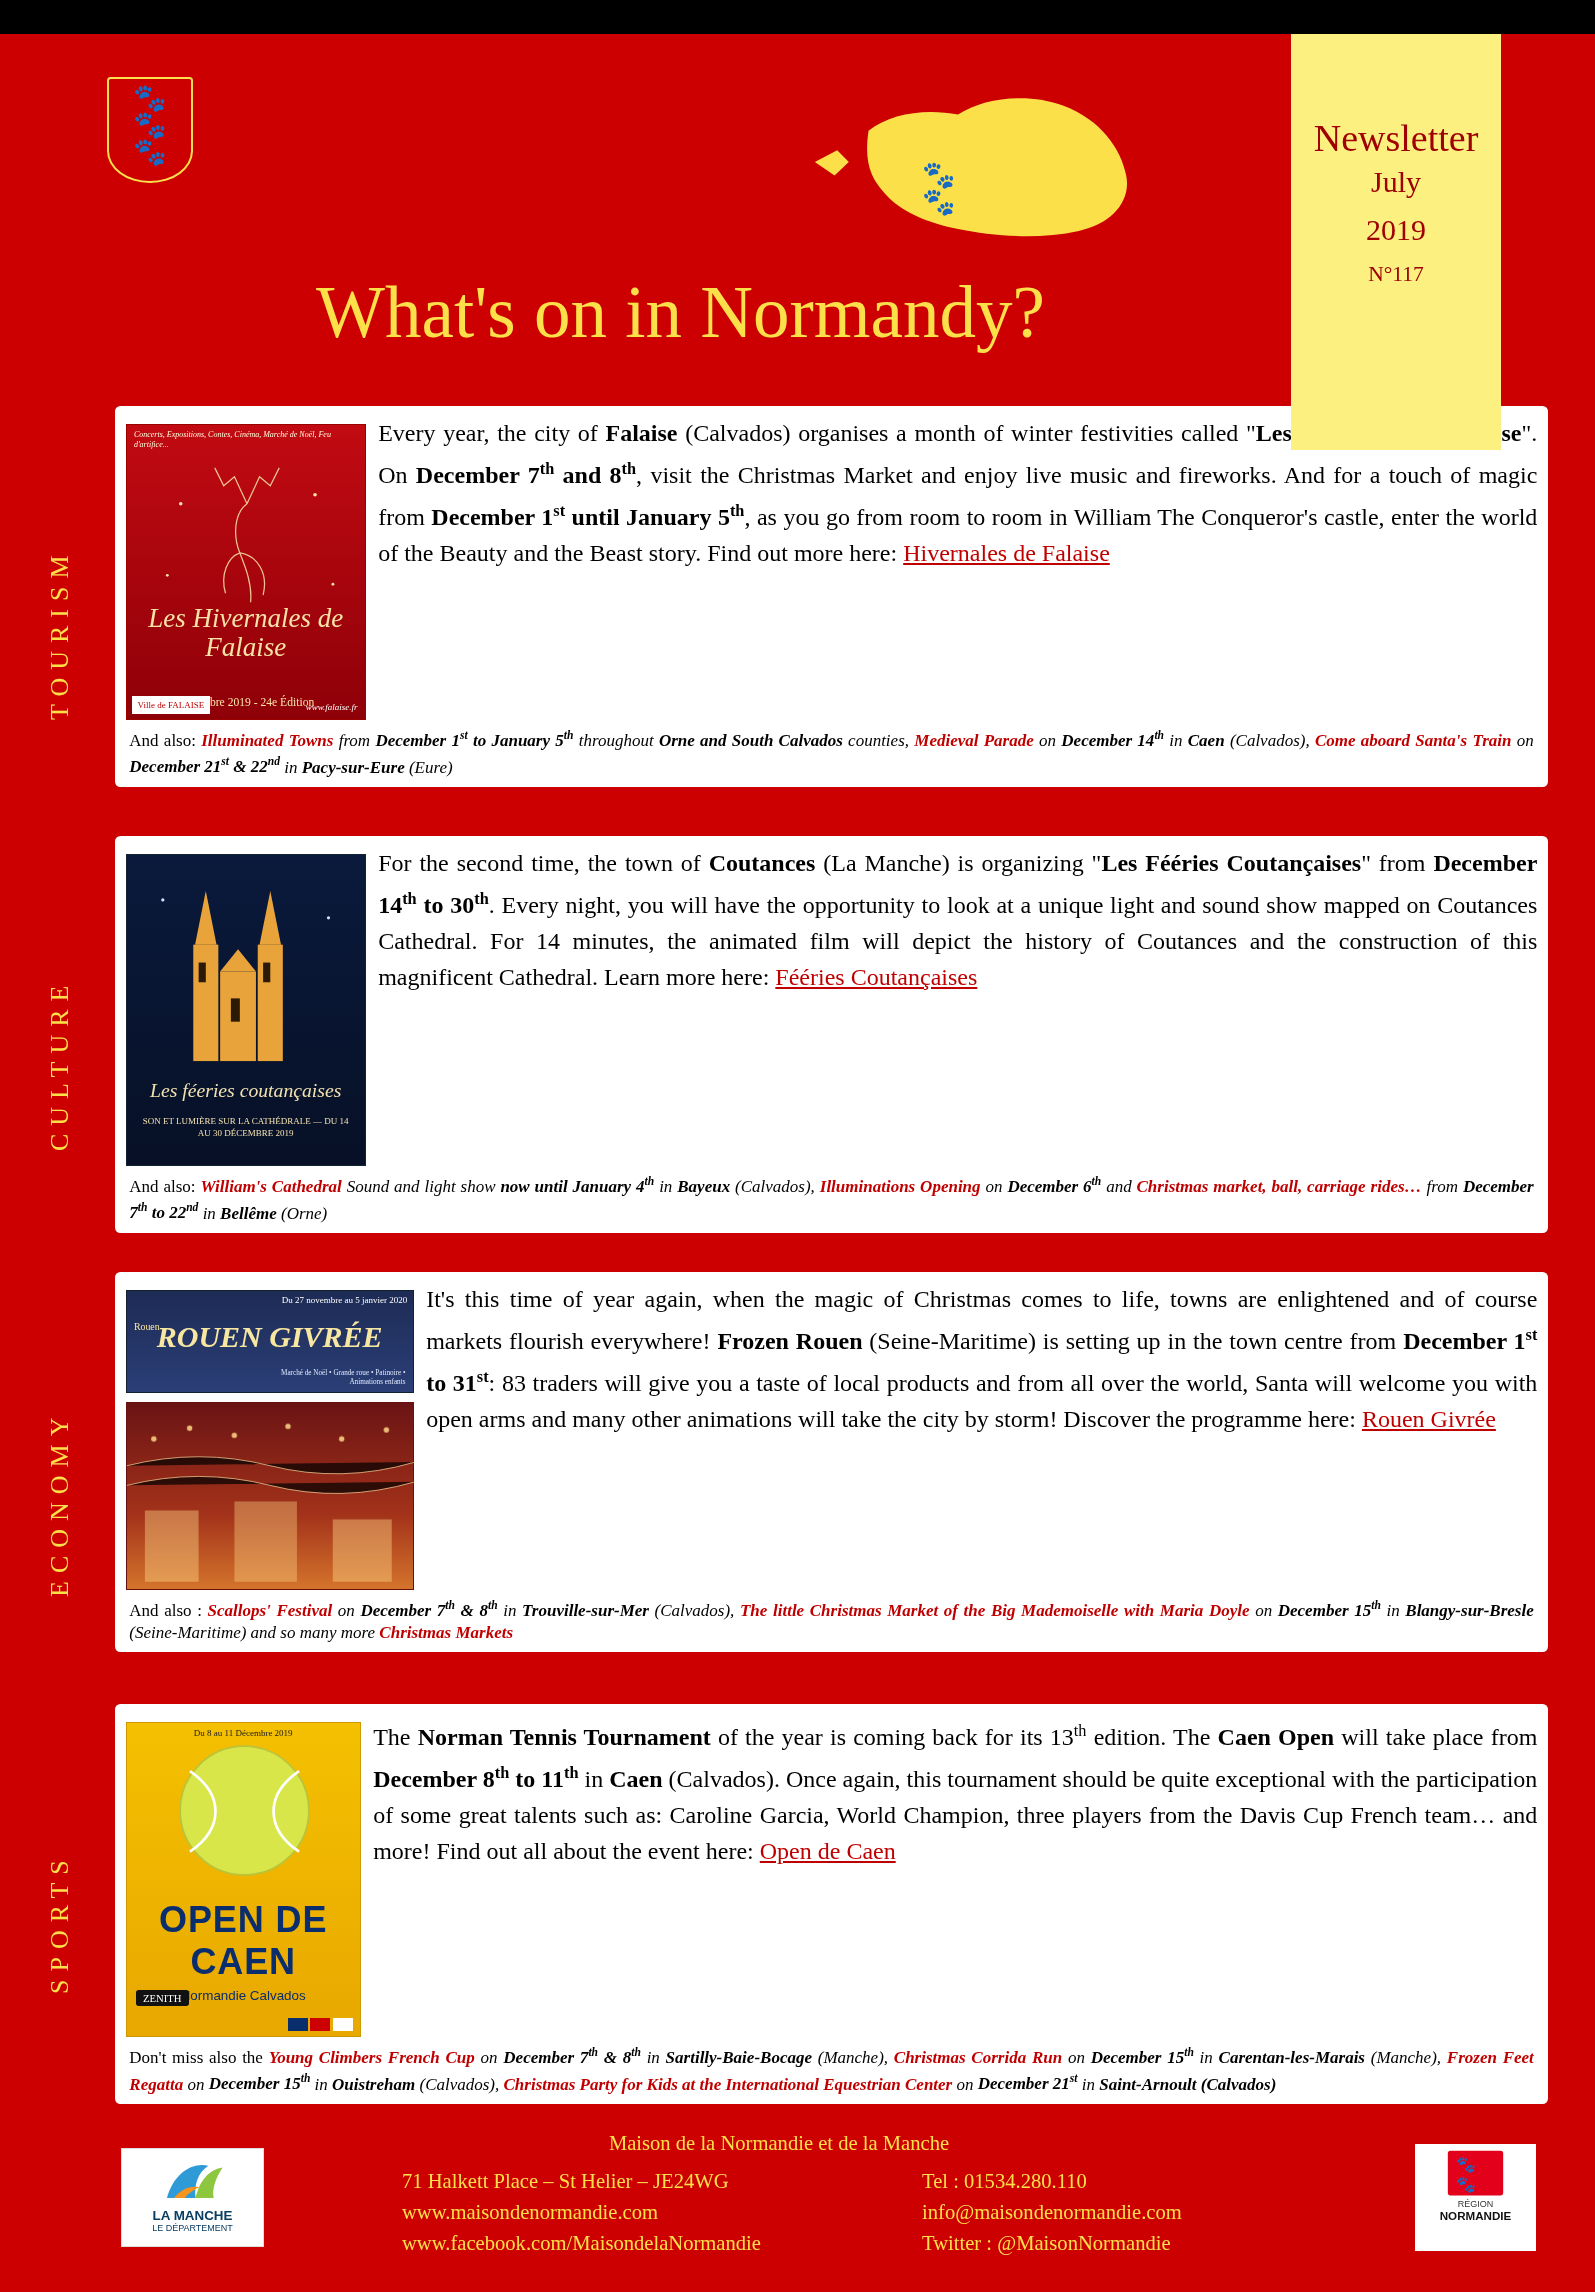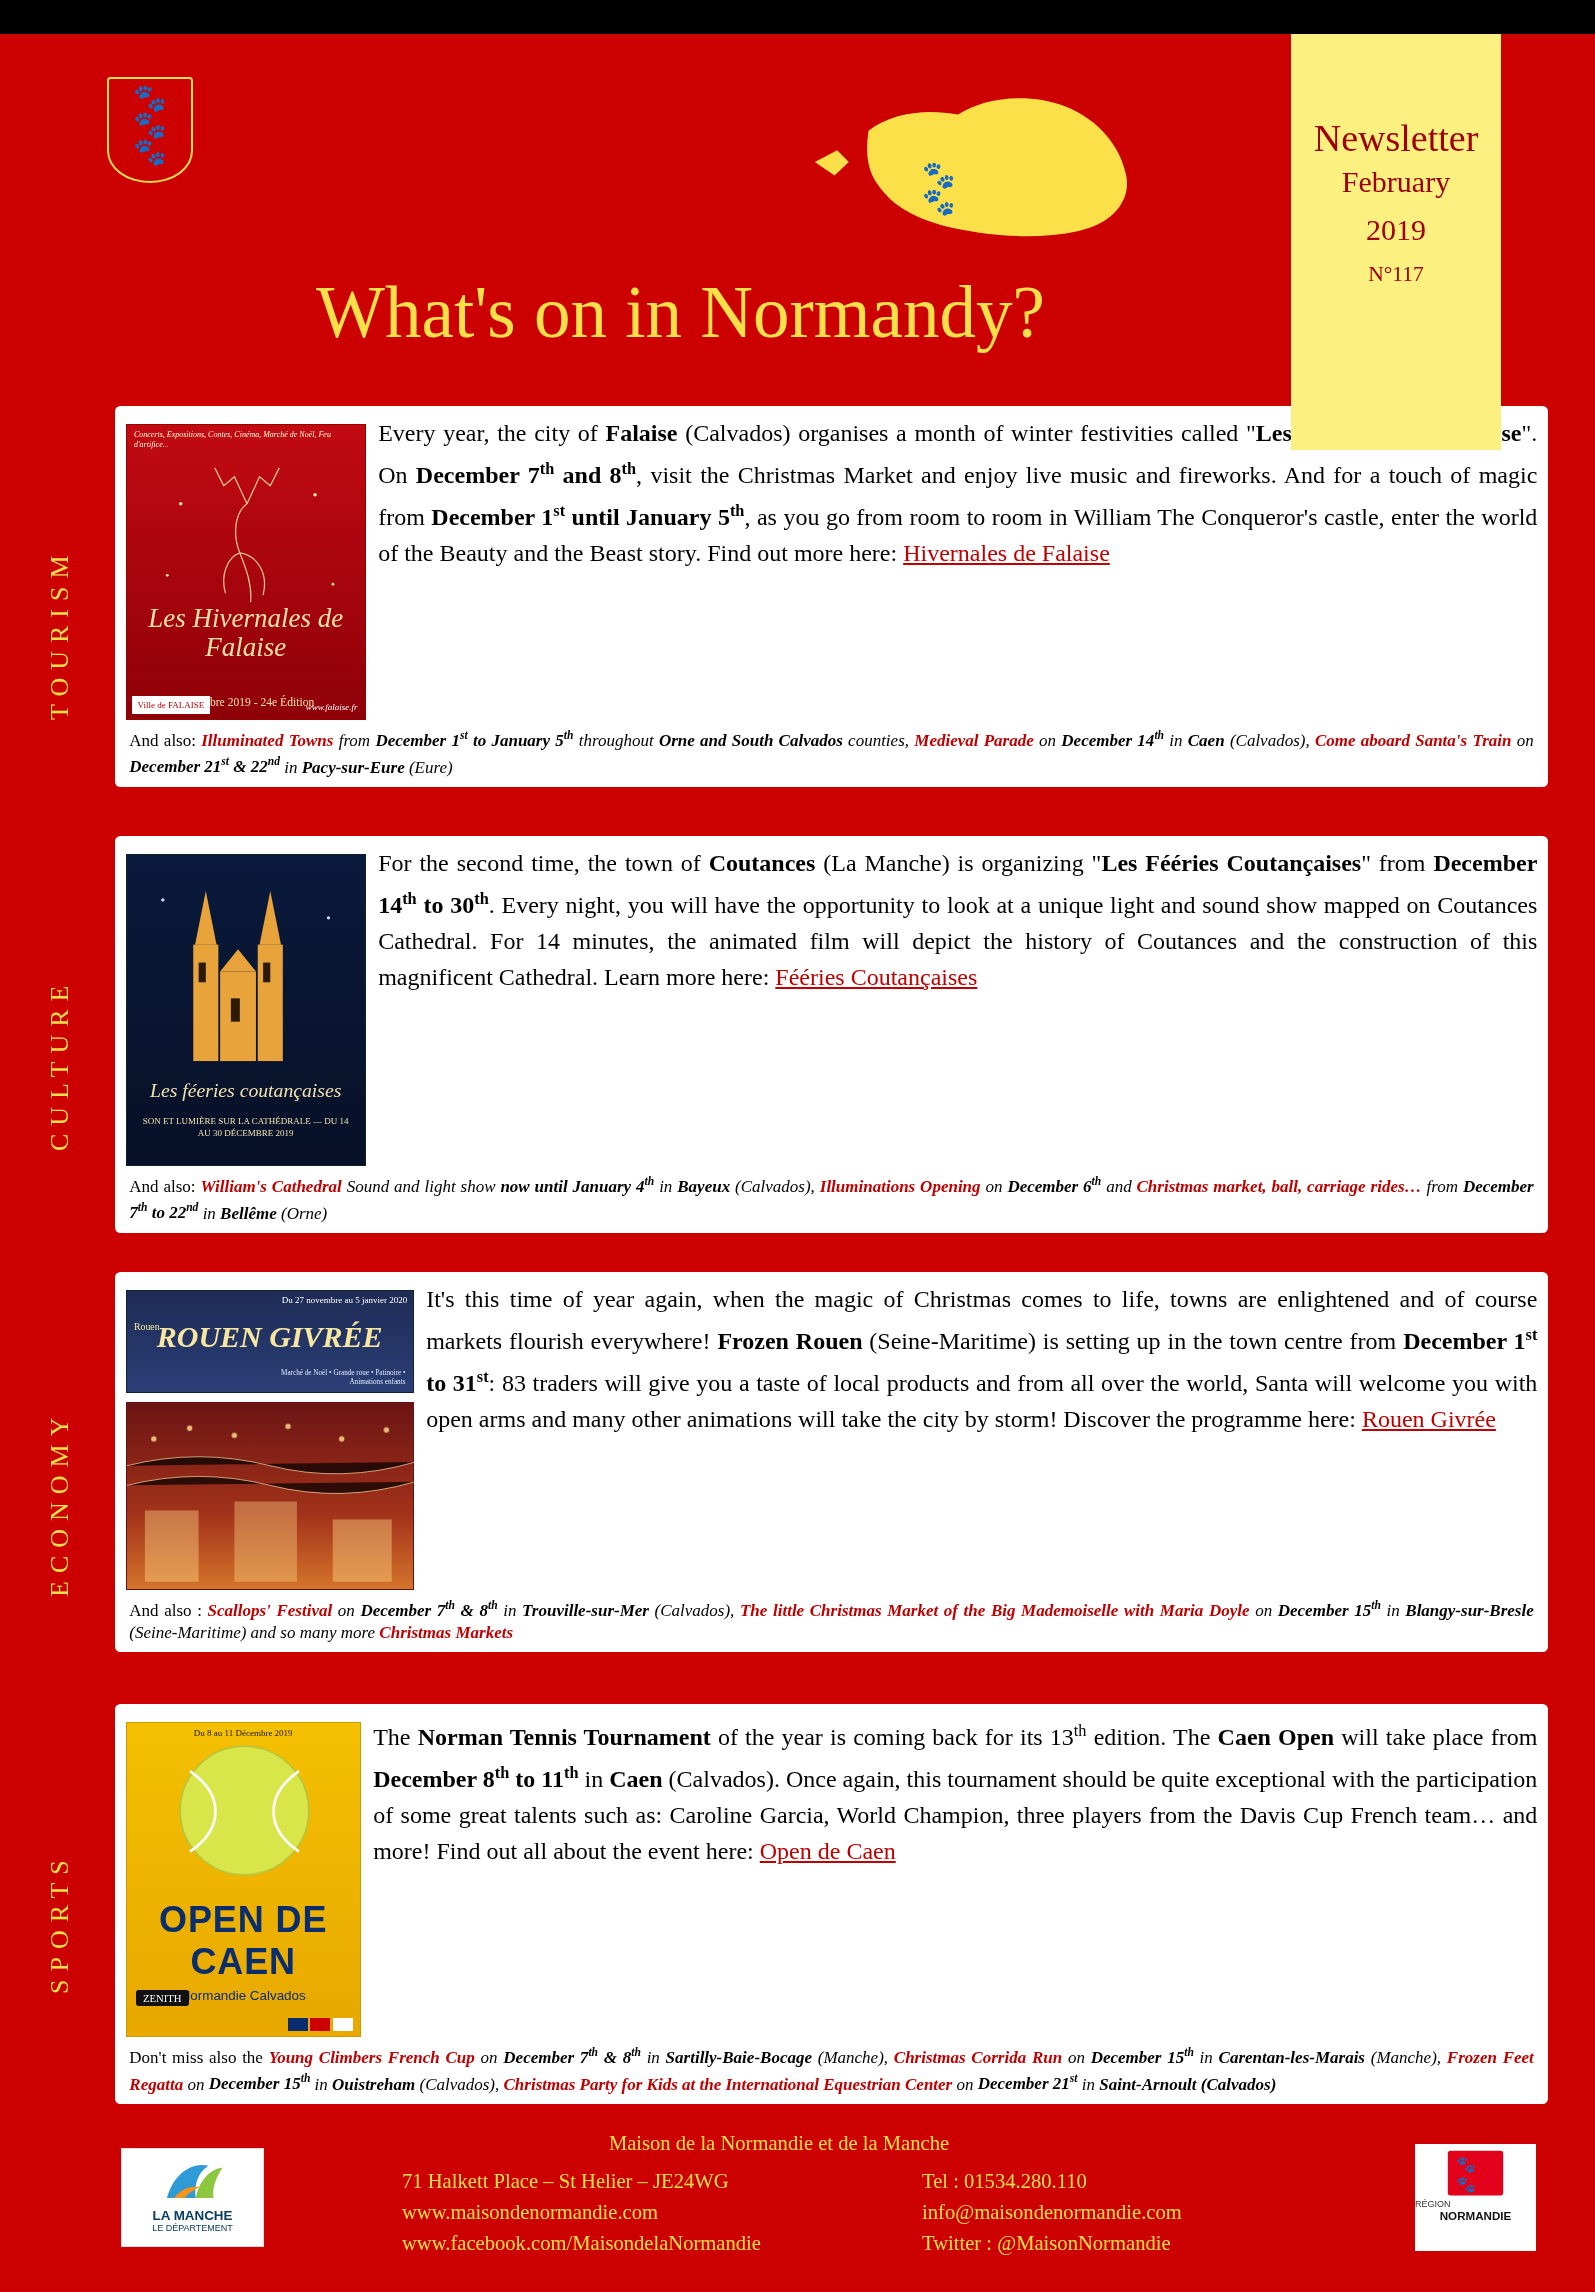--- a/index.html
+++ b/index.html
@@ -167,21 +167,21 @@
                C152 112 145 95 150 60 Z" fill="#FCE04A"></path>
       <g fill="#CC0000">
         <text x="210" y="120" font-size="30" font-family="DejaVu Sans, sans-serif">🐾</text>
         <text x="210" y="150" font-size="30" font-family="DejaVu Sans, sans-serif">🐾</text>
       </g>
     </svg>
   </div>
 
   <div class="newsbox">
     <div class="l1">Newsletter</div>
-    <div class="l2">February</div>
+    <div class="l2">July</div>
     <div class="l3">2019</div>
     <div class="l4">N°117</div>
   </div>
 
   <div class="title">What's on in Normandy?</div>
 
   <div class="vlabel" style="left:45px; top:421px; height:358px;">TOURISM</div>
   <div class="vlabel" style="left:45px; top:851px; height:358px;">CULTURE</div>
   <div class="vlabel" style="left:45px; top:1281px; height:376px;">ECONOMY</div>
   <div class="vlabel" style="left:45px; top:1728px; height:322px;">SPORTS</div>
@@ -331,19 +331,19 @@
       <div>info@maisondenormandie.com</div>
       <div>Twitter : @MaisonNormandie</div>
     </div>
 
     <div class="logo-region">
       <svg width="63" height="50" viewBox="0 0 70 56" style="display:block;margin:5.4px auto 0;">
         <rect x="4" y="2" width="62" height="50" fill="#E2001A" rx="3"></rect>
         <text x="14" y="24" font-size="18" fill="#FCE04A" font-family="DejaVu Sans, sans-serif">🐾</text>
         <text x="14" y="46" font-size="18" fill="#FCE04A" font-family="DejaVu Sans, sans-serif">🐾</text>
       </svg>
-      <div style="color:#333;font-size:9px;font-family:'Liberation Sans',sans-serif;">RÉGION</div>
+      <div style="text-align:center;color:#333;font-size:9px;font-family:'Liberation Sans',sans-serif;">RÉGION</div>
       <div style="text-align:center;color:#111;font-size:11.6px;font-weight:bold;font-family:'Liberation Sans',sans-serif;">NORMANDIE</div>
     </div>
   </div>
 
 </div>
 
 
 </body></html>

